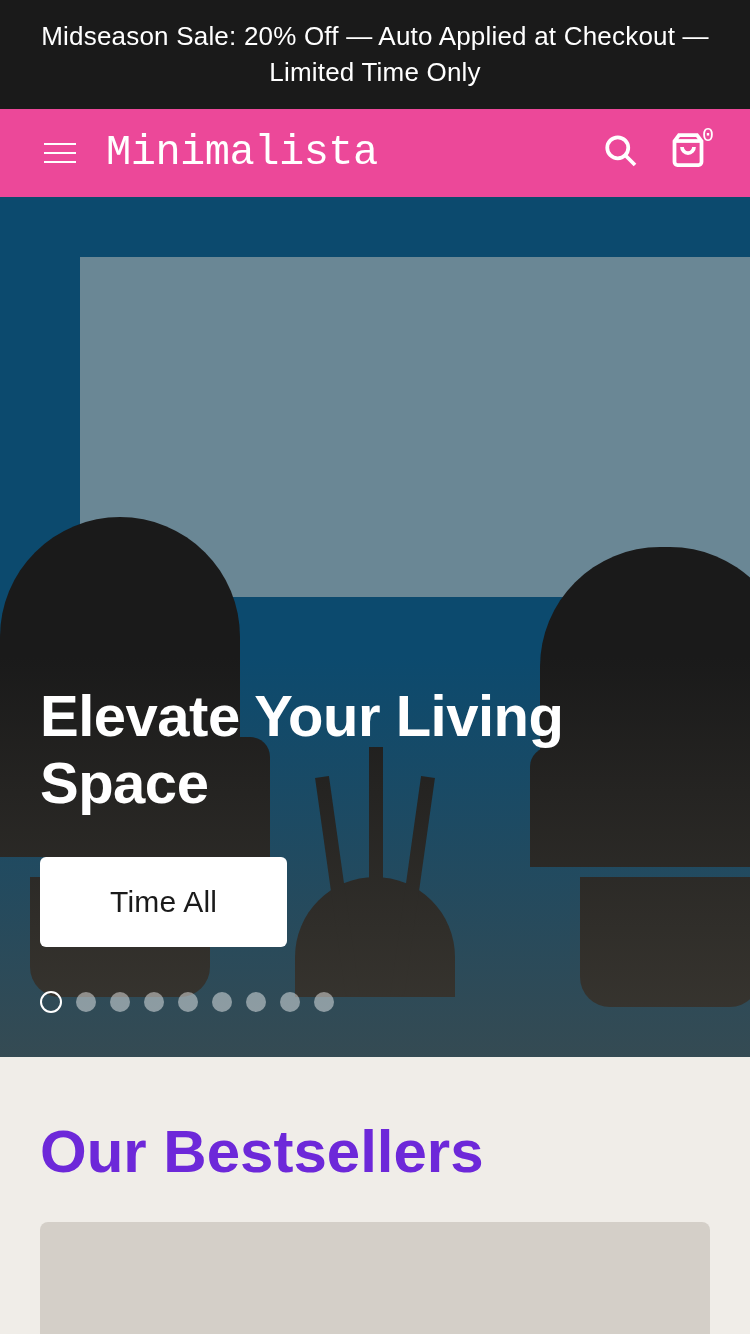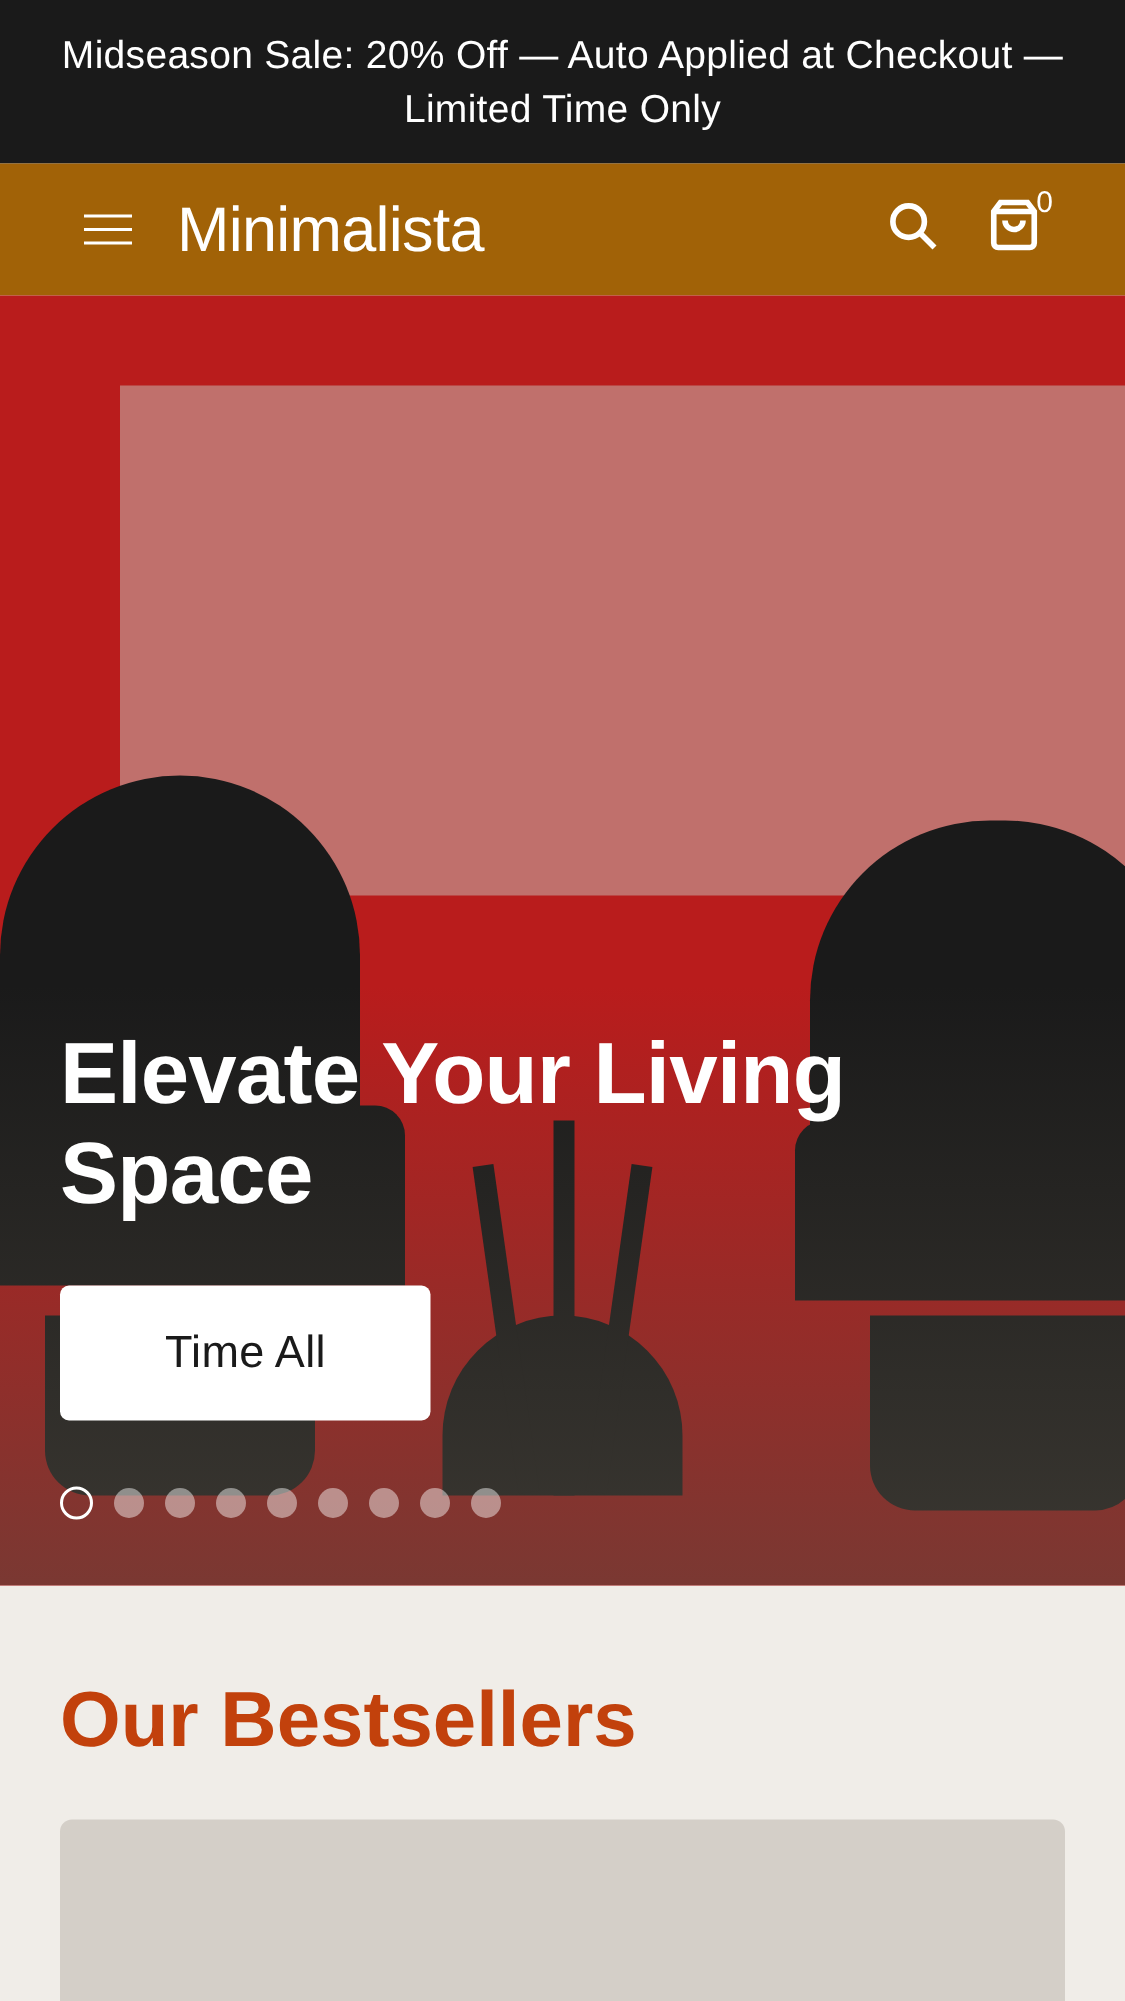--- a/index.html
+++ b/index.html
@@ -19,26 +19,27 @@
       text-align: center;
       padding: 18px 21px;
       font-size: 26px;
       font-weight: 400;
       line-height: 1.4;
       letter-spacing: 0.2px;
     }
 
     
     .header {
-      background: #a16207;
+      background: #ec4899;
       display: flex;
       align-items: center;
       justify-content: space-between;
-      padding: 0 56px;
+      padding: 0 44px;
       height: 88px;
+      font-family: Liberation Mono, monospace;
     }
 
     .header-left {
       display: flex;
       align-items: center;
       gap: 30px;
     }
 
     .hamburger-icon {
       display: flex;
@@ -101,21 +102,21 @@
       color: #ffffff;
       font-size: 20px;
       font-weight: 500;
     }
 
     
     .hero-section {
       position: relative;
       width: 750px;
       height: 860px;
-      background: #b91c1c;
+      background: #0c4a6e;
       overflow: hidden;
     }
 
     .hero-bg {
       position: absolute;
       top: 0; left: 0; right: 0; bottom: 0;
     }
 
     
     .wall-panel {
@@ -315,22 +316,22 @@
       height: 22px;
     }
 
     
     .bestsellers-section {
       background: #f0ede8;
       padding: 60px 40px 40px 40px;
     }
 
     .bestsellers-title {
-      color: #c2410c;
-      font-size: 52px;
+      color: #6d28d9;
+      font-size: 60px;
       font-weight: 600;
       margin-bottom: 36px;
     }
 
     .product-card-preview {
       background: #d4cfc8;
       border-radius: 8px;
       width: 100%;
       height: 200px;
       display: flex;

